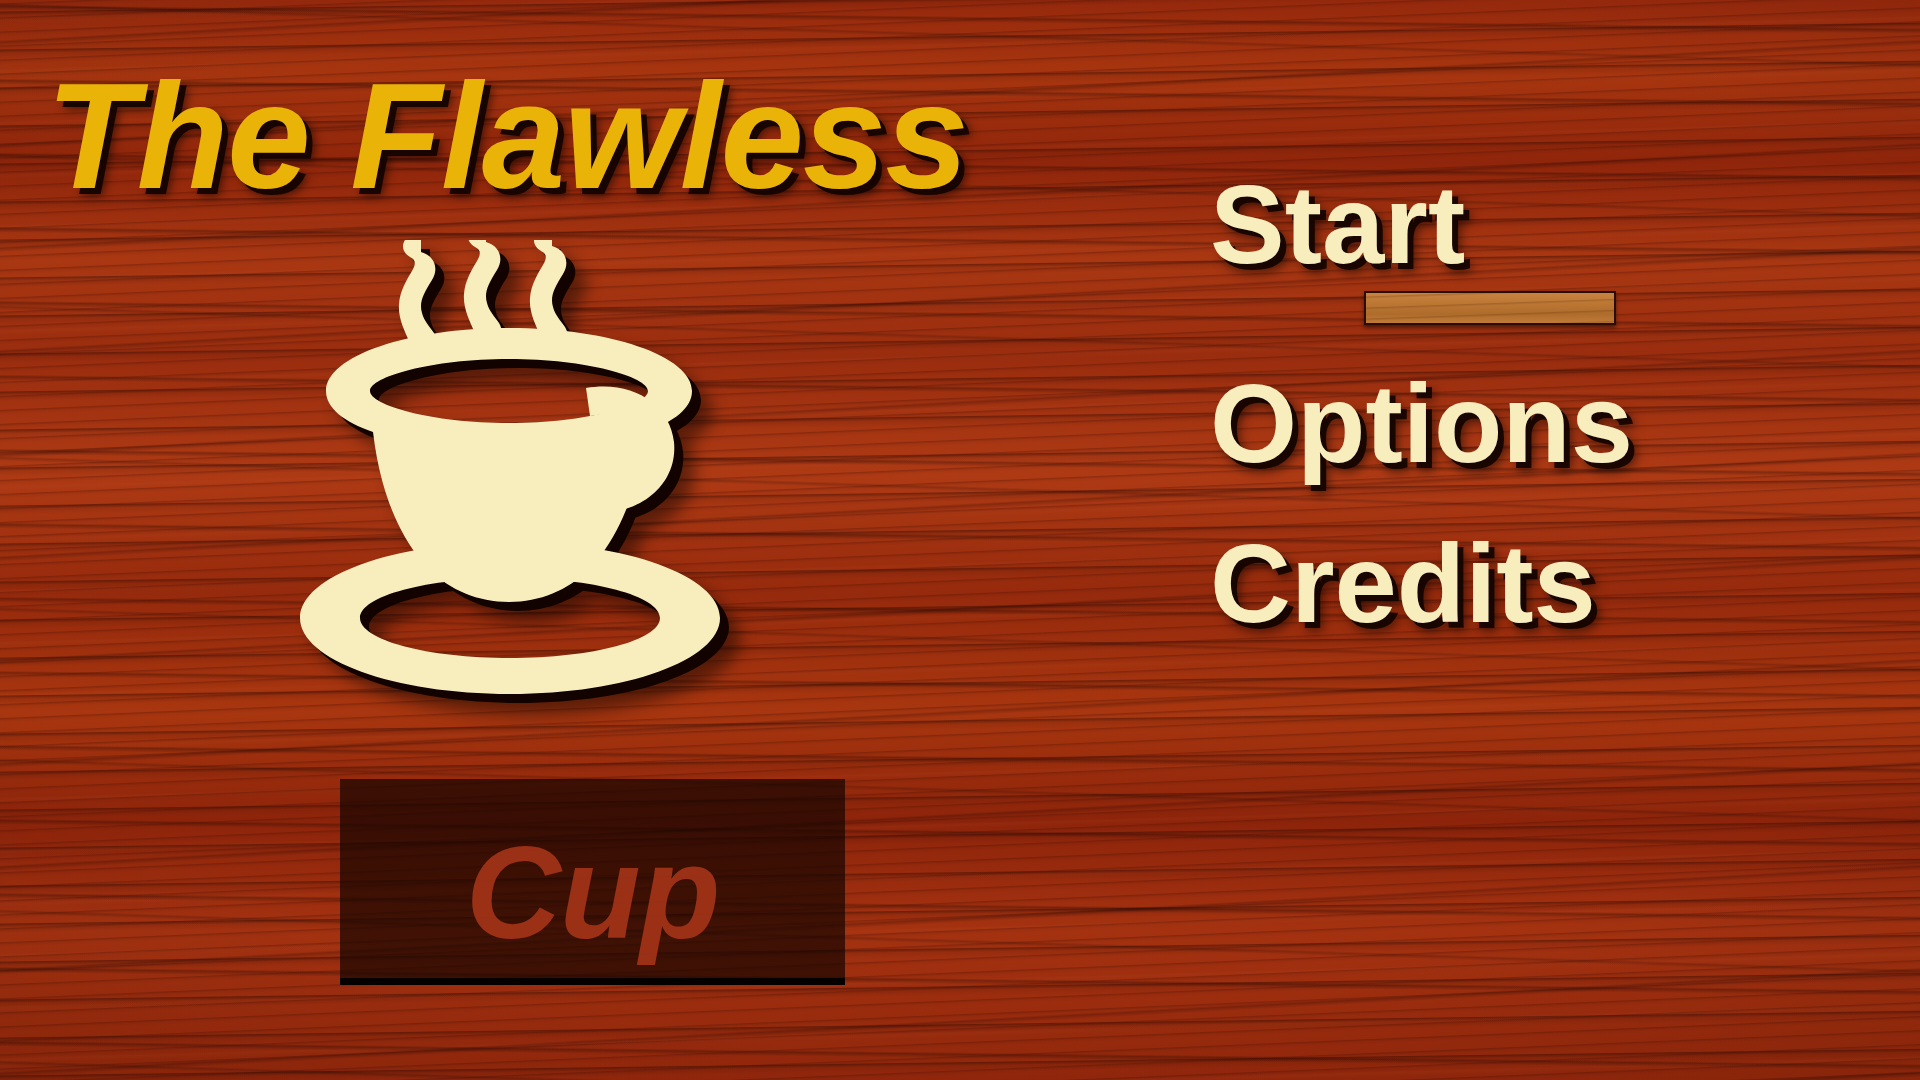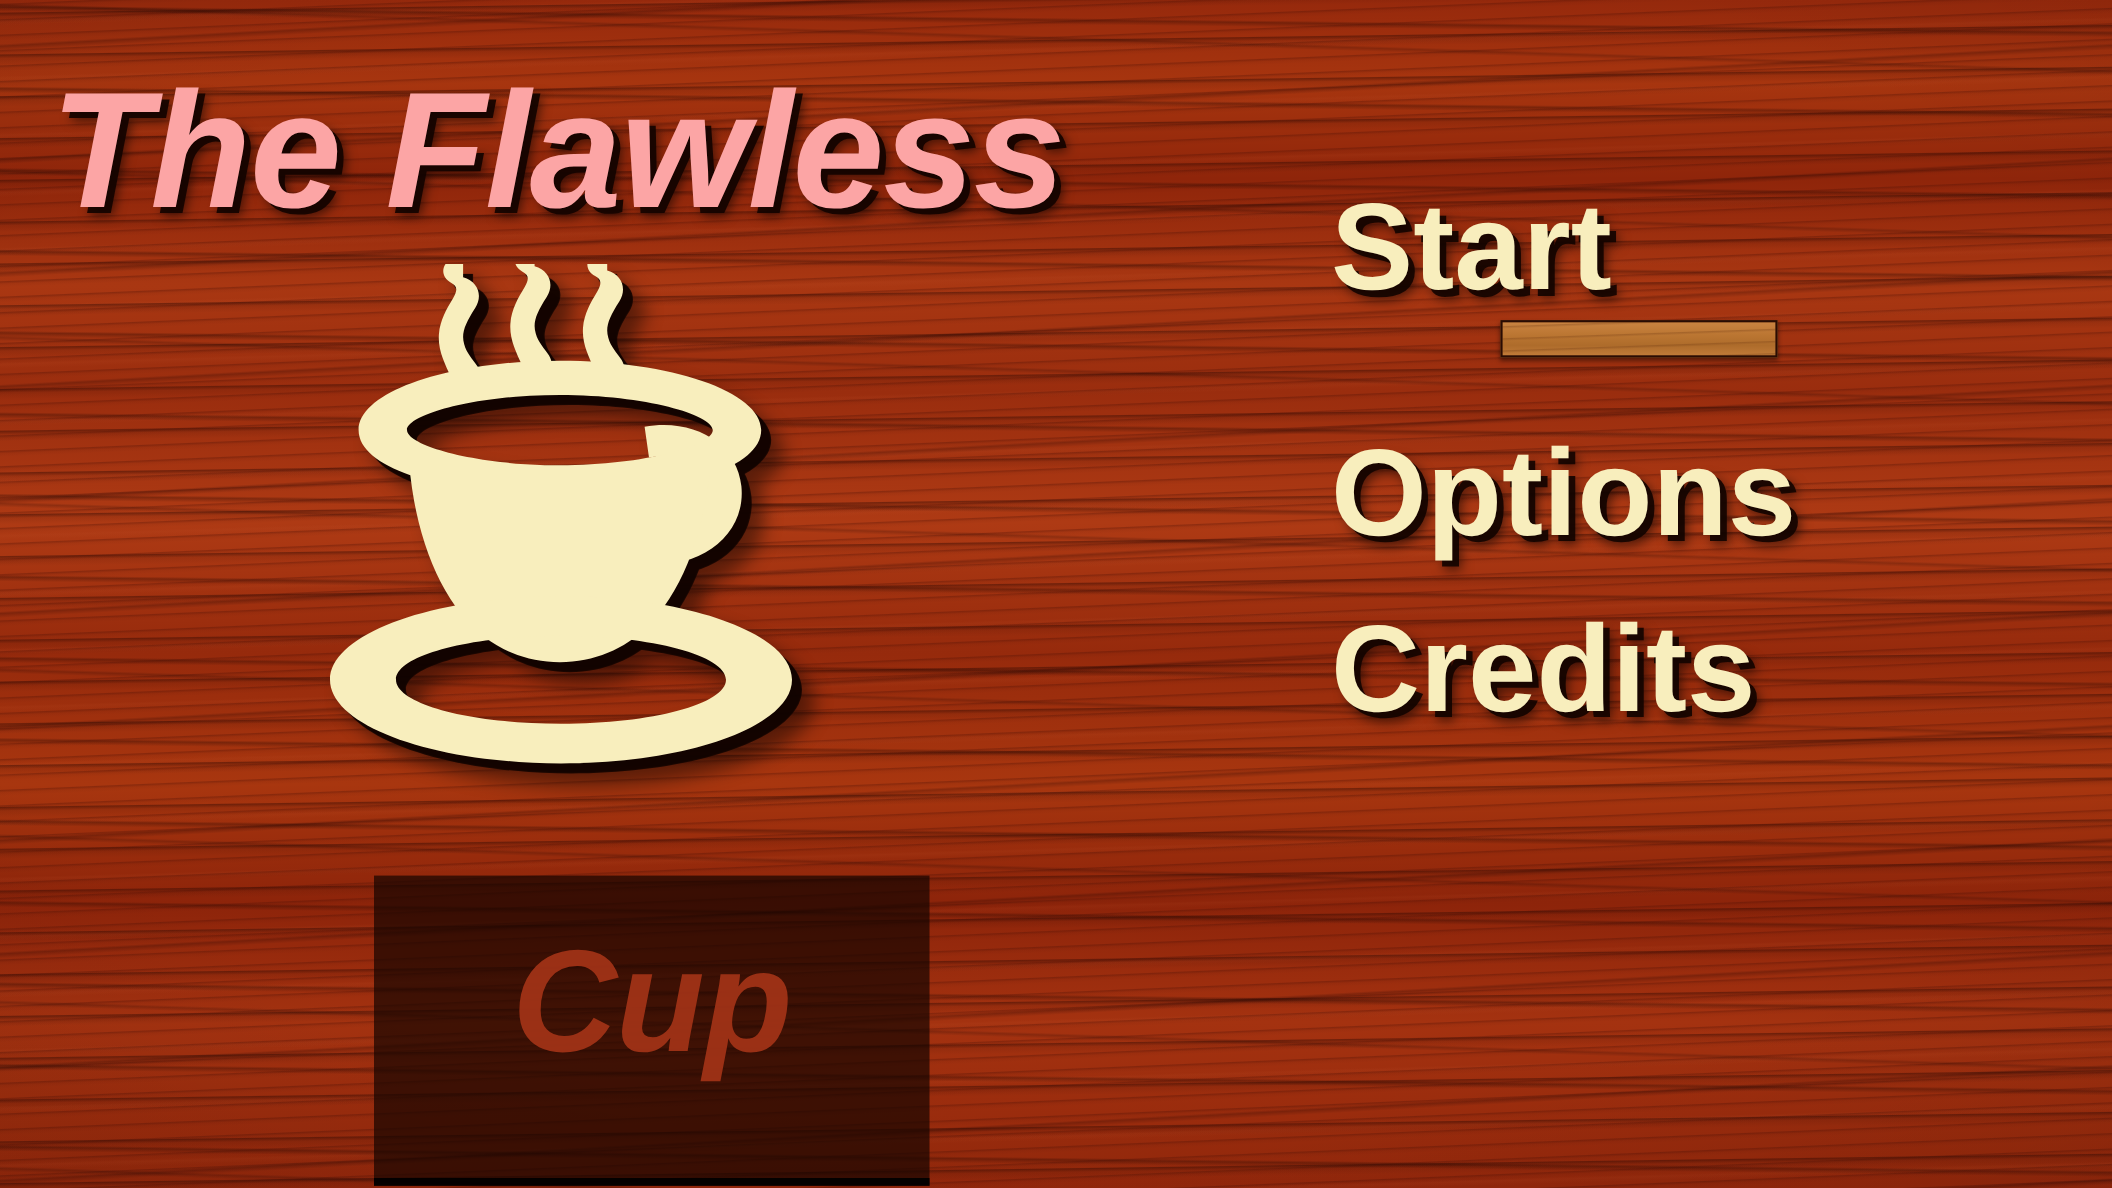--- a/index.html
+++ b/index.html
@@ -100,43 +100,43 @@
   }
 
   
   #title{
     position:absolute;
     left:46px; top:58px;
     font-size:150px;
     font-weight:bold;
     font-style:italic;
     letter-spacing:-1px;
-    color:#fca5a5;
+    color:#eab308;
     text-shadow:
        6px 6px 0 rgba(20,3,0,0.92),
        8px 8px 10px rgba(0,0,0,0.55);
     white-space:nowrap;
     line-height:1.05;
   }
 
   
   #logo{
     position:absolute;
     left:300px; top:240px;
     width:420px; height:470px;
     filter: drop-shadow(9px 9px 0 rgba(15,2,0,0.95))
             drop-shadow(12px 12px 8px rgba(0,0,0,0.45));
   }
   #logo svg{ display:block; width:100%; height:100%; }
 
   
   #cup-plaque{
     position:absolute;
-    left:340px; top:796px;
-    width:505px; height:282px;
+    left:340px; top:779px;
+    width:505px; height:206px;
     background:rgba(22,4,0,0.70);
     border-bottom:7px solid rgba(0,0,0,0.92);
     overflow:hidden;
   }
   #cup-word{
     position:absolute;
     left:0; right:0;
     top:48px;
     text-align:center;
     font-size:132px;
@@ -187,21 +187,21 @@
         rgba(110,56,18,0.30) 4px,
         rgba(95,48,14,0.00) 6px,
         rgba(95,48,14,0.00) 11px),
       linear-gradient(180deg,
         #c98341 0%, #bb7632 38%, #ae6c2b 70%, #c07b38 100%);
     box-shadow:0 3px 4px rgba(0,0,0,0.45);
   }
 
   
   #menu-item-0{ margin-top:0px;  }
-  #menu-item-1{ margin-top:66px; }
+  #menu-item-1{ margin-top:42px; }
   #menu-item-2{ margin-top:46px; }
   #menu-item-3{ margin-top:34px; }
 </style>
 </head>
 <body>
 
 <div id="stage">
 
   <div class="wood"></div>
   <div class="wood-streaks"></div>

